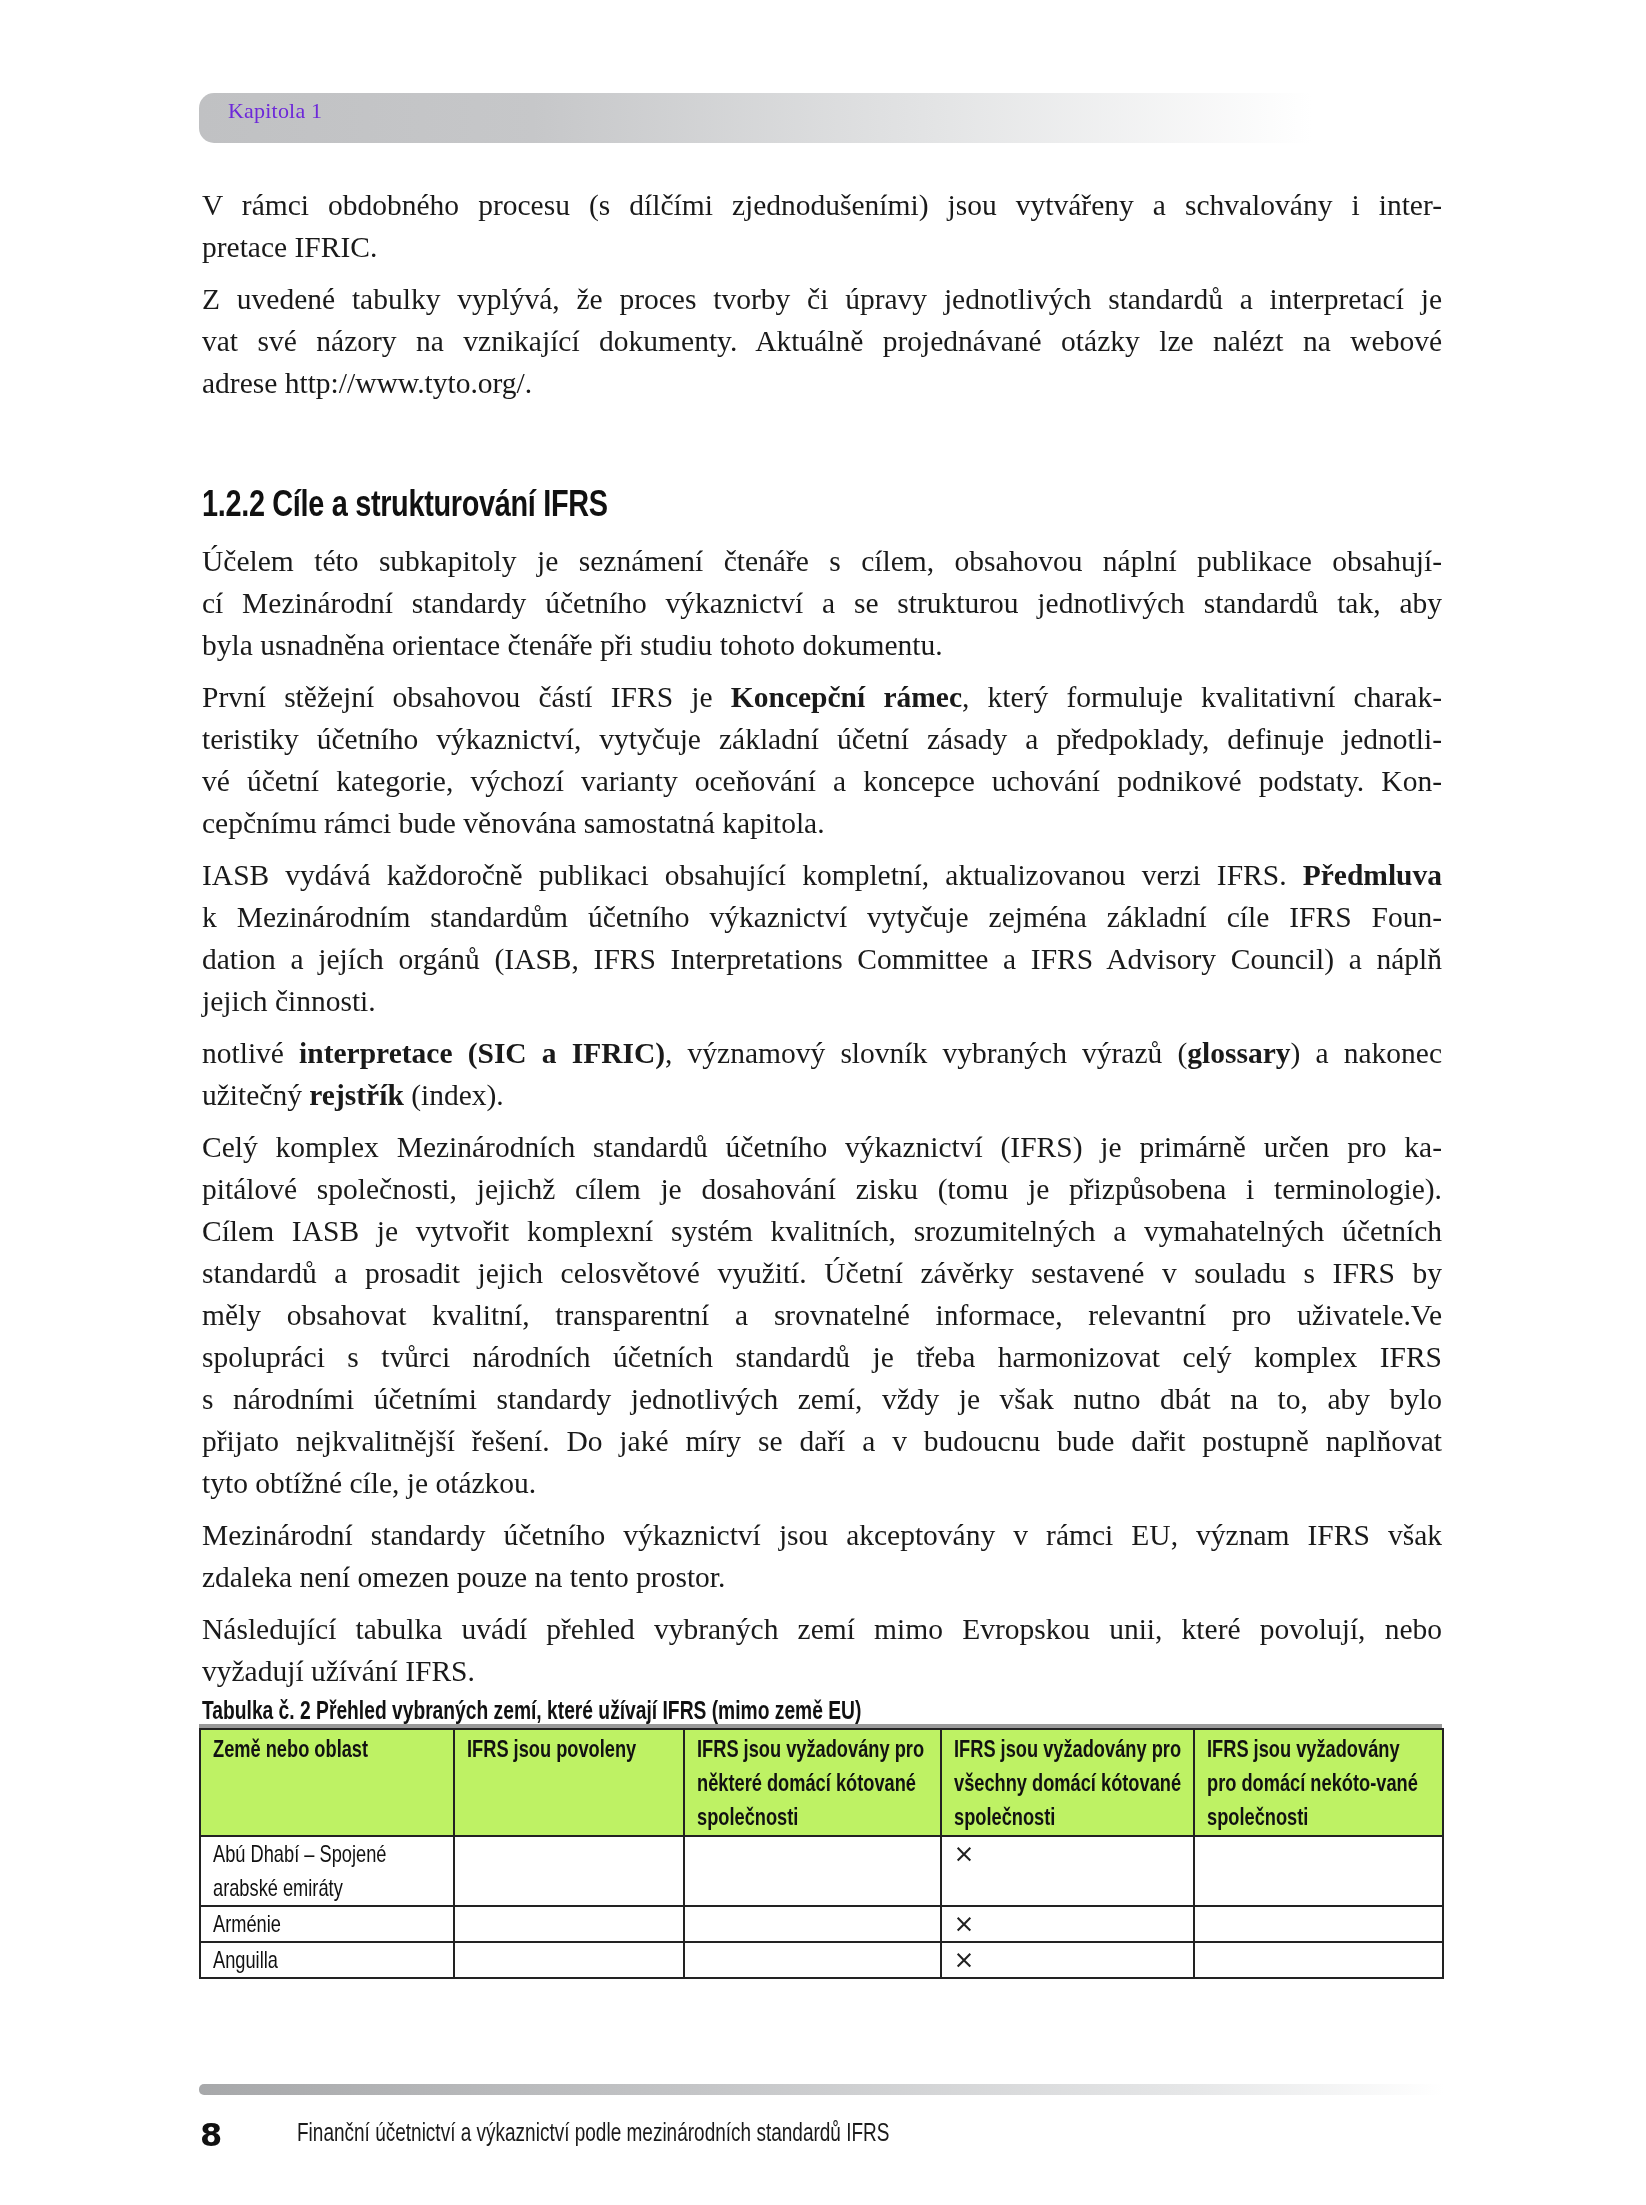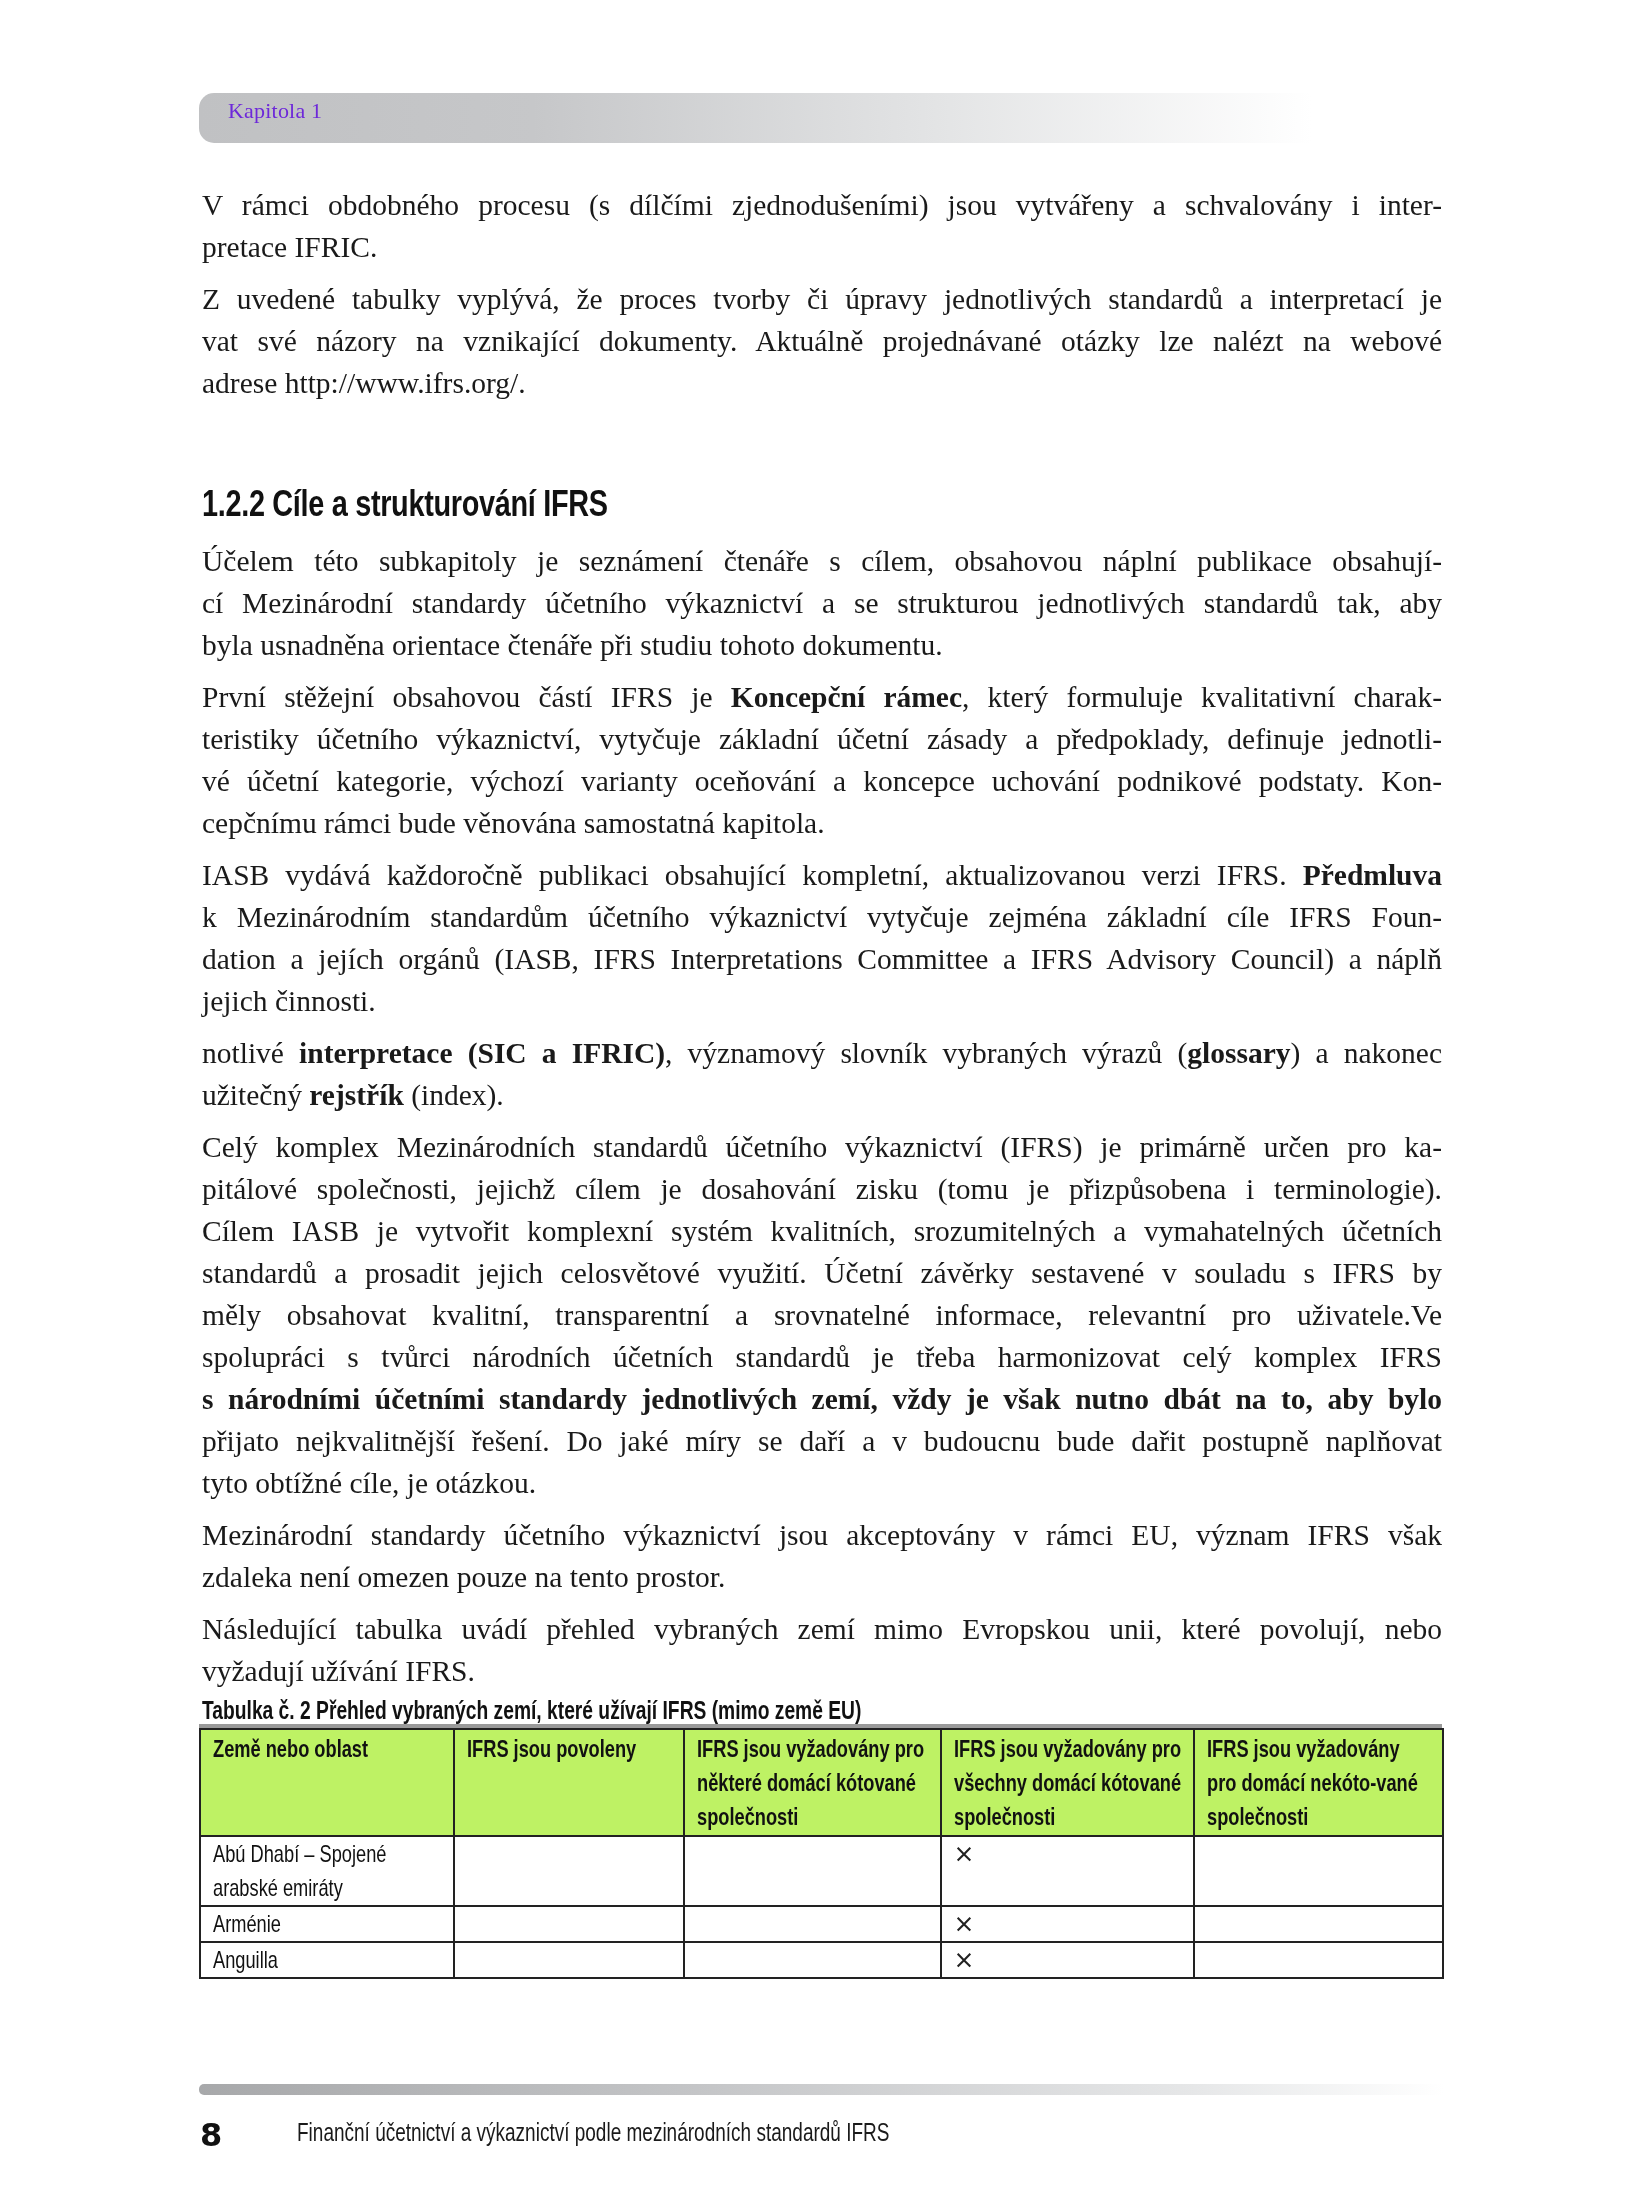--- a/index.html
+++ b/index.html
@@ -70,21 +70,21 @@
 <div class="chapter-label">Kapitola 1</div>
 
 <div class="body-text" style="top:184px;">
   <div class="para">
     <span class="line" style="display: block;">V rámci obdobného procesu (s dílčími zjednodušeními) jsou vytvářeny a schvalovány i inter-</span>
     <span class="line last" style="display: block;">pretace IFRIC.</span>
   </div>
   <div class="para">
     <span class="line" style="display: block;">Z uvedené tabulky vyplývá, že proces tvorby či úpravy jednotlivých standardů a interpretací je</span>
     <span class="line" style="display: block;">vat své názory na vznikající dokumenty. Aktuálně projednávané otázky lze nalézt na webové</span>
-    <span class="line last" style="display: block;">adrese http://www.ifrs.org/.</span>
+    <span class="line last" style="display: block;">adrese http://www.tyto.org/.</span>
   </div>
 </div>
 
 <div class="section-heading">1.2.2  Cíle a strukturování IFRS</div>
 
 <div class="body-text" style="top:540px;">
   <div class="para">
     <span class="line" style="display: block;">Účelem této subkapitoly je seznámení čtenáře s cílem, obsahovou náplní publikace obsahují-</span>
     <span class="line" style="display: block;">cí Mezinárodní standardy účetního výkaznictví a se strukturou jednotlivých standardů tak, aby</span>
     <span class="line last" style="display: block;">byla usnadněna orientace čtenáře při studiu tohoto dokumentu.</span>
@@ -105,21 +105,21 @@
     <span class="line" style="display: block;"><span>notlivé </span><b>interpretace (SIC a IFRIC)</b><span>, významový slovník vybraných výrazů (</span><b>glossary</b><span>) a nakonec</span></span>
     <span class="line last" style="display: block;"><span>užitečný </span><b>rejstřík</b><span> (index).</span></span>
   </div>
   <div class="para">
     <span class="line" style="display: block;">Celý komplex Mezinárodních standardů účetního výkaznictví (IFRS) je primárně určen pro ka-</span>
     <span class="line" style="display: block;">pitálové společnosti, jejichž cílem je dosahování zisku (tomu je přizpůsobena i terminologie).</span>
     <span class="line" style="display: block;">Cílem IASB je vytvořit komplexní systém kvalitních, srozumitelných a vymahatelných účetních</span>
     <span class="line" style="display: block;">standardů a prosadit jejich celosvětové využití. Účetní závěrky sestavené v souladu s IFRS by</span>
     <span class="line" style="display: block;">měly obsahovat kvalitní, transparentní a srovnatelné informace, relevantní pro uživatele.Ve</span>
     <span class="line" style="display: block;">spolupráci s tvůrci národních účetních standardů je třeba harmonizovat celý komplex IFRS</span>
-    <span class="line" style="display: block; font-weight: bold;">s národními účetními standardy jednotlivých zemí, vždy je však nutno dbát na to, aby bylo</span>
+    <span class="line" style="display: block;">s národními účetními standardy jednotlivých zemí, vždy je však nutno dbát na to, aby bylo</span>
     <span class="line" style="display: block;">přijato nejkvalitnější řešení. Do jaké míry se daří a v budoucnu bude dařit postupně naplňovat</span>
     <span class="line last" style="display: block;">tyto obtížné cíle, je otázkou.</span>
   </div>
   <div class="para">
     <span class="line" style="display: block;">Mezinárodní standardy účetního výkaznictví jsou akceptovány v rámci EU, význam IFRS však</span>
     <span class="line last" style="display: block;">zdaleka není omezen pouze na tento prostor.</span>
   </div>
   <div class="para">
     <span class="line" style="display: block;">Následující tabulka uvádí přehled vybraných zemí mimo Evropskou unii, které povolují, nebo</span>
     <span class="line last" style="display: block;">vyžadují užívání IFRS.</span>

